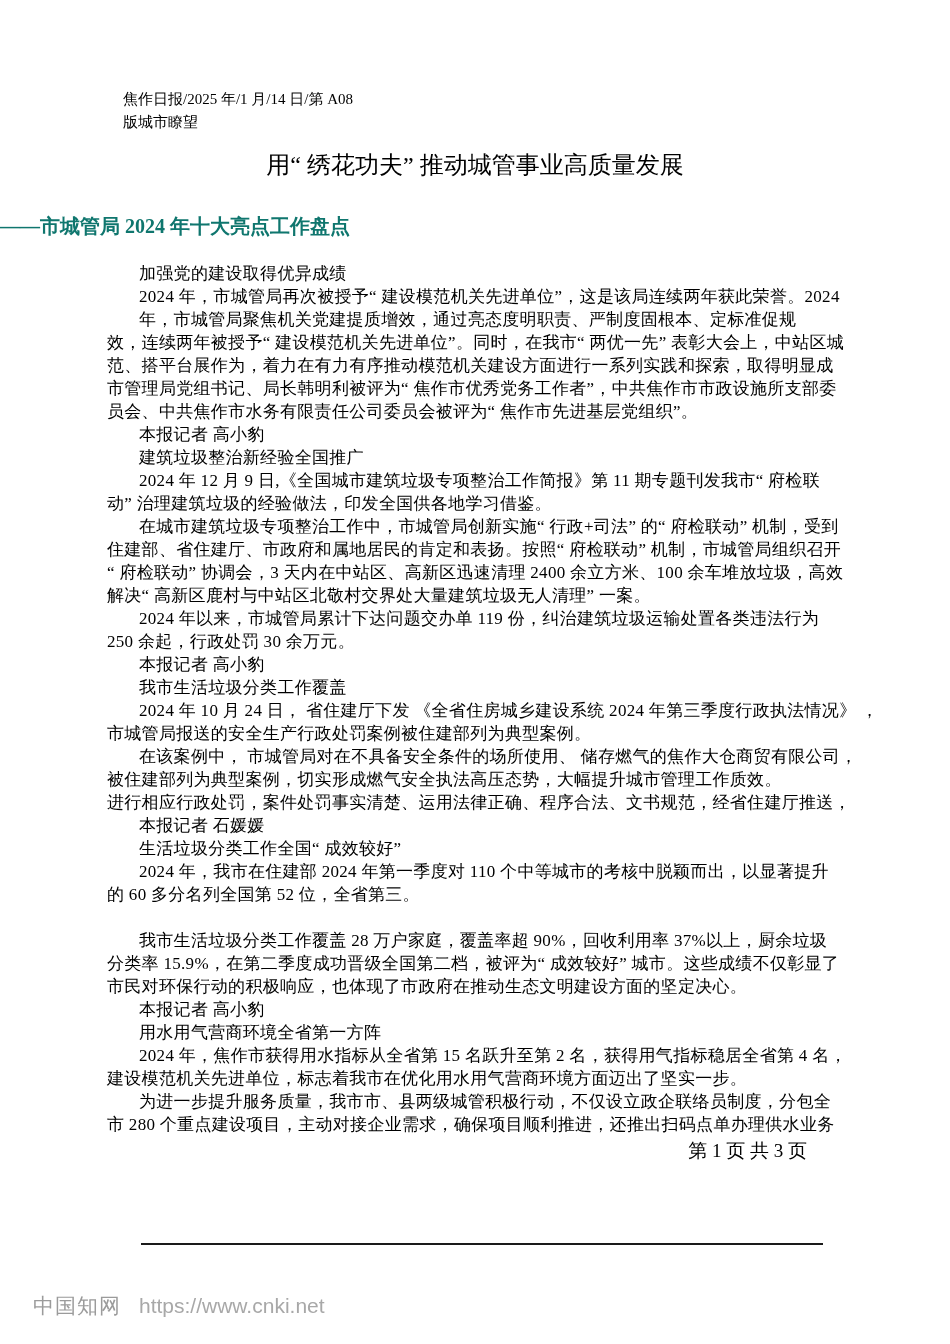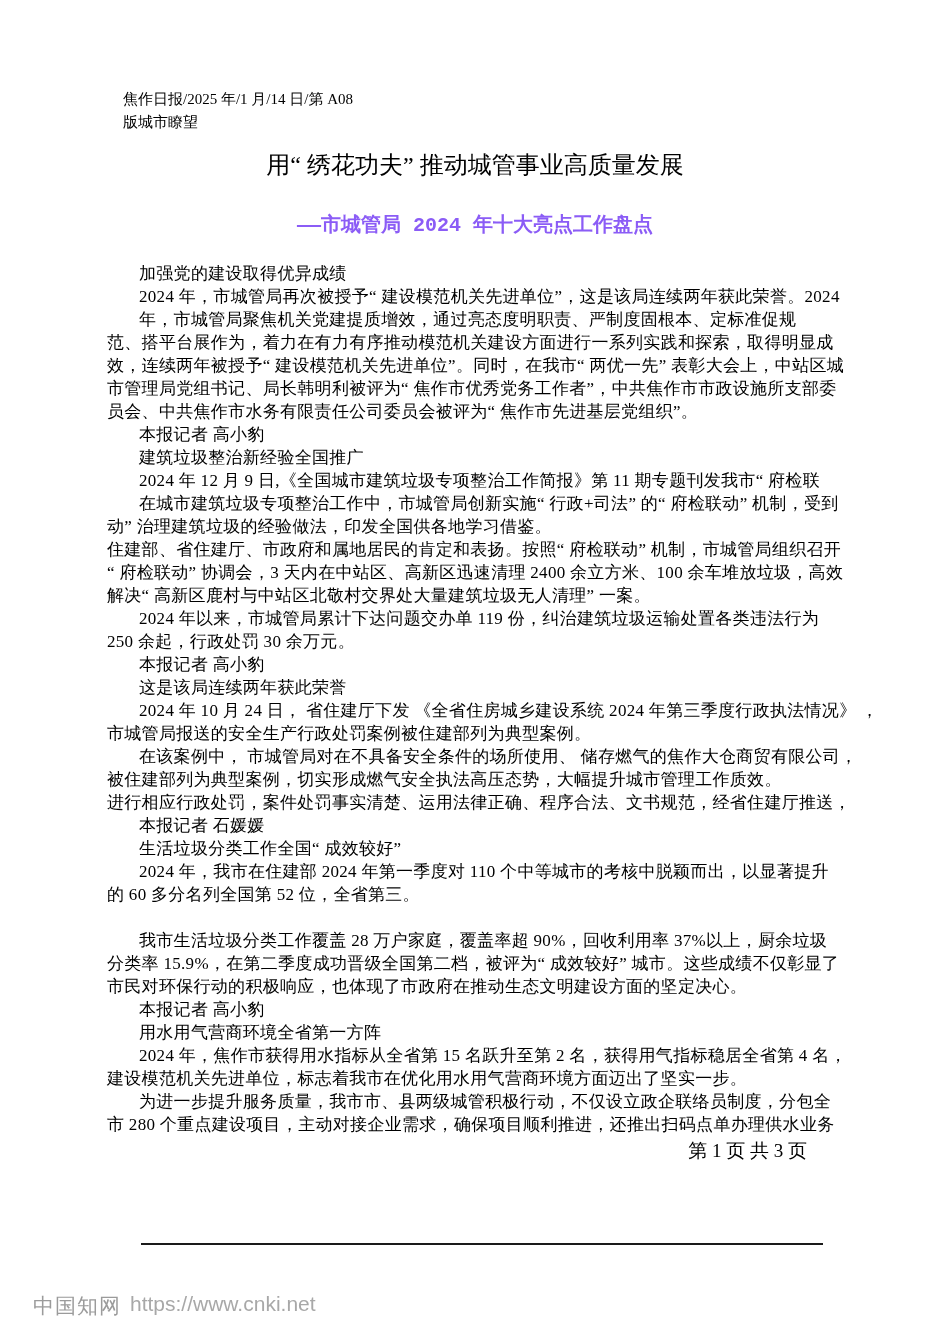--- a/index.html
+++ b/index.html
@@ -31,26 +31,25 @@
     font-size: 24px;
     font-weight: normal;
     line-height: 30px;
     color: #000000;
   }
   .article-subtitle {
     position: absolute;
     left: 0;
     top: 213px;
     width: 100%;
-    text-align: center;
+    text-align: left;
     font-size: 20px;
     font-weight: bold;
     line-height: 26px;
-    color: #8b5cf6;
-    font-family: Liberation Mono, monospace;
+    color: #0f766e;
   }
   .article-body {
     position: absolute;
     left: 107px;
     top: 262px;
     width: 714px;
     font-size: 17px;
     letter-spacing: 0.3px;
     line-height: 23px;
     color: #000000;
@@ -71,30 +70,30 @@
     top: 1243px;
     width: 682px;
     height: 2px;
     background: #1a1a1a;
   }
   .watermark {
     position: absolute;
     left: 33px;
     top: 1292px;
     display: flex;
-    align-items: flex-start;
+    align-items: center;
     font-family: "Liberation Sans", "DejaVu Sans", sans-serif;
   }
   .watermark-brand {
     font-size: 21px;
     color: #9b9b9b;
     letter-spacing: 1px;
   }
   .watermark-url {
-    margin-left: 9px;
+    margin-left: 18px;
     font-size: 21px;
     color: #a8a8a8;
     text-decoration: none;
   }
 </style>
 </head>
 <body>
 
 <div class="page">
 
@@ -105,36 +104,36 @@
 
   <div class="article-title">用“ 绣花功夫” 推动城管事业高质量发展</div>
 
   <div class="article-subtitle">——市城管局 2024 年十大亮点工作盘点</div>
 
   <div class="article-body">
 
   <div class="article-line indent">加强党的建设取得优异成绩</div>
       <div class="article-line indent">2024 年，市城管局再次被授予“ 建设模范机关先进单位”，这是该局连续两年获此荣誉。2024</div>
       <div class="article-line indent">年，市城管局聚焦机关党建提质增效，通过亮态度明职责、严制度固根本、定标准促规</div>
+      <div class="article-line">效，连续两年被授予“ 建设模范机关先进单位”。同时，在我市“ 两优一先” 表彰大会上，中站区城</div>
       <div class="article-line">范、搭平台展作为，着力在有力有序推动模范机关建设方面进行一系列实践和探索，取得明显成</div>
-      <div class="article-line">效，连续两年被授予“ 建设模范机关先进单位”。同时，在我市“ 两优一先” 表彰大会上，中站区城</div>
       <div class="article-line">市管理局党组书记、局长韩明利被评为“ 焦作市优秀党务工作者”，中共焦作市市政设施所支部委</div>
       <div class="article-line">员会、中共焦作市水务有限责任公司委员会被评为“ 焦作市先进基层党组织”。</div>
       <div class="article-line indent">本报记者 高小豹</div>
       <div class="article-line indent">建筑垃圾整治新经验全国推广</div>
       <div class="article-line indent">2024 年 12 月 9 日,《全国城市建筑垃圾专项整治工作简报》第 11 期专题刊发我市“ 府检联</div>
+      <div class="article-line">动” 治理建筑垃圾的经验做法，印发全国供各地学习借鉴。</div>
       <div class="article-line indent">在城市建筑垃圾专项整治工作中，市城管局创新实施“ 行政+司法” 的“ 府检联动” 机制，受到</div>
-      <div class="article-line">动” 治理建筑垃圾的经验做法，印发全国供各地学习借鉴。</div>
       <div class="article-line">住建部、省住建厅、市政府和属地居民的肯定和表扬。按照“ 府检联动” 机制，市城管局组织召开</div>
       <div class="article-line">“ 府检联动” 协调会，3 天内在中站区、高新区迅速清理 2400 余立方米、100 余车堆放垃圾，高效</div>
       <div class="article-line">解决“ 高新区鹿村与中站区北敬村交界处大量建筑垃圾无人清理” 一案。</div>
       <div class="article-line indent">2024 年以来，市城管局累计下达问题交办单 119 份，纠治建筑垃圾运输处置各类违法行为</div>
       <div class="article-line">250 余起，行政处罚 30 余万元。</div>
       <div class="article-line indent">本报记者 高小豹</div>
-      <div class="article-line indent">这是该局连续两年获此荣誉</div>
+      <div class="article-line indent">我市生活垃圾分类工作覆盖</div>
       <div class="article-line indent">2024 年 10 月 24 日， 省住建厅下发 《全省住房城乡建设系统 2024 年第三季度行政执法情况》 ，</div>
       <div class="article-line">市城管局报送的安全生产行政处罚案例被住建部列为典型案例。</div>
       <div class="article-line indent">在该案例中， 市城管局对在不具备安全条件的场所使用、 储存燃气的焦作大仓商贸有限公司，</div>
       <div class="article-line">被住建部列为典型案例，切实形成燃气安全执法高压态势，大幅提升城市管理工作质效。</div>
       <div class="article-line">进行相应行政处罚，案件处罚事实清楚、运用法律正确、程序合法、文书规范，经省住建厅推送，</div>
       <div class="article-line indent">本报记者 石媛媛</div>
       <div class="article-line indent">生活垃圾分类工作全国“ 成效较好”</div>
       <div class="article-line indent">2024 年，我市在住建部 2024 年第一季度对 110 个中等城市的考核中脱颖而出，以显著提升</div>
       <div class="article-line">的 60 多分名列全国第 52 位，全省第三。</div>
       <div class="article-line"></div>

